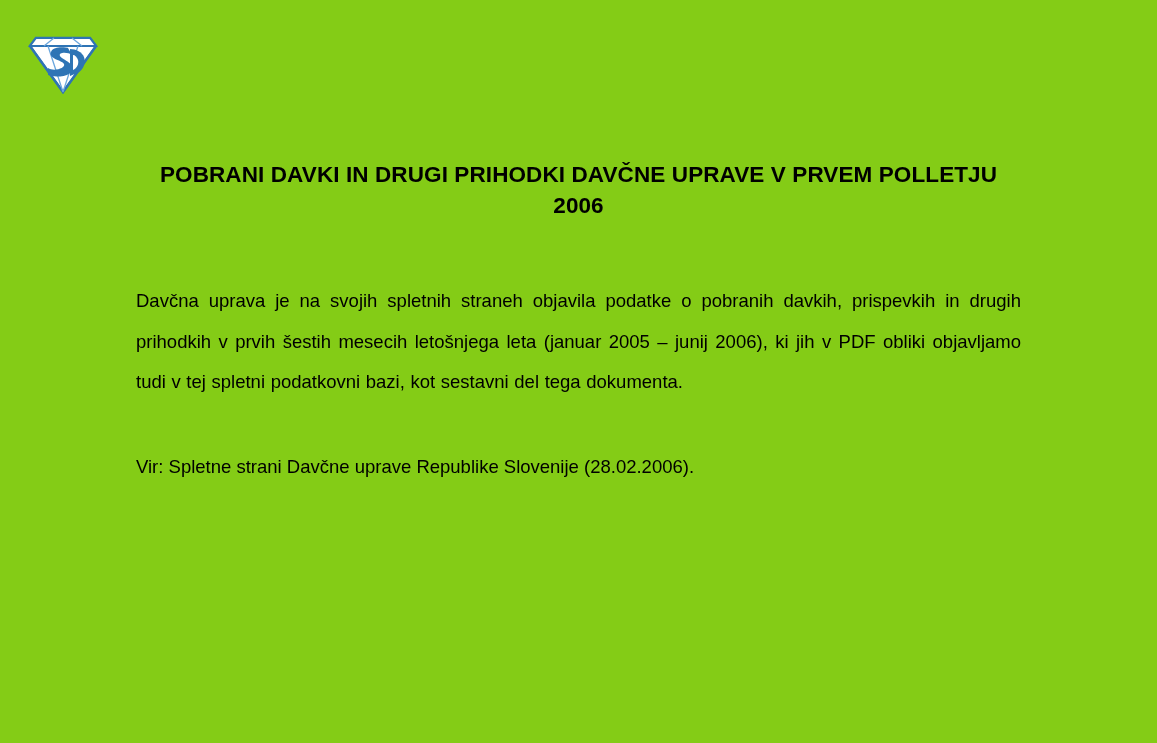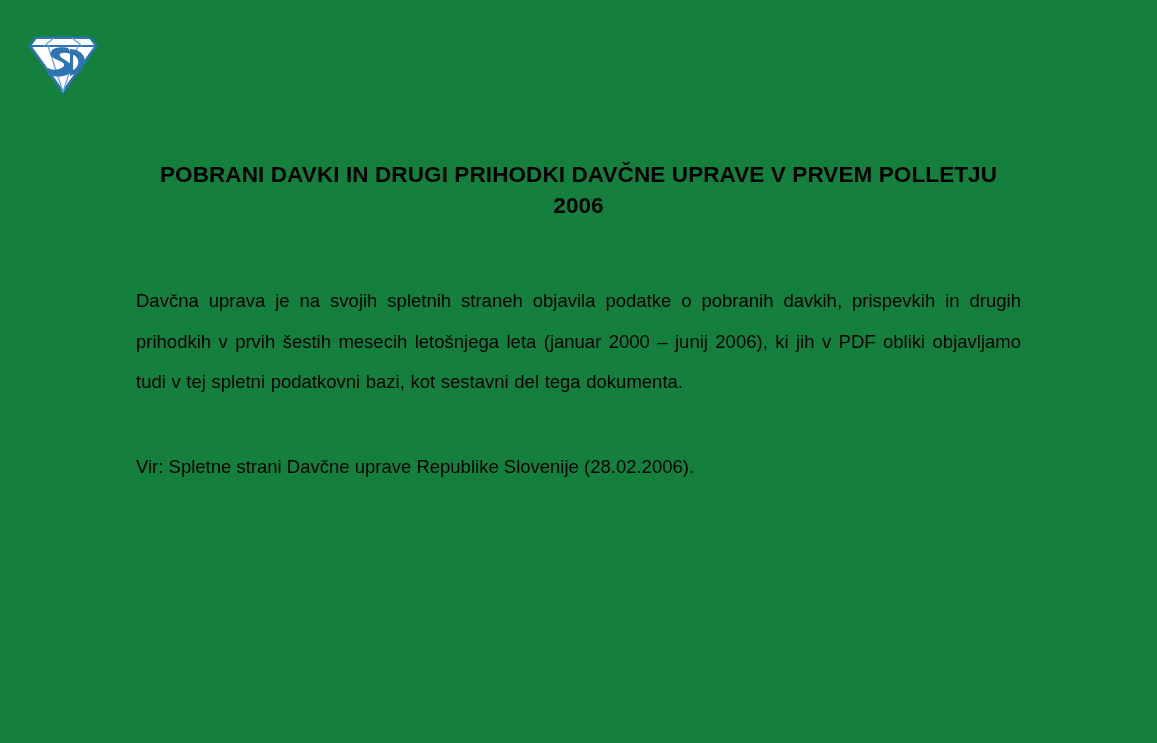--- a/index.html
+++ b/index.html
@@ -12,21 +12,21 @@
     height: 743px;
     font-family: "Liberation Sans", sans-serif;
     color: #000000;
     position: relative;
     overflow: hidden;
   }
   .page {
     position: relative;
     width: 1157px;
     height: 743px;
-    background: #15803d;
+    background: #84cc16;
   }
   .logo {
     position: absolute;
     left: 24px;
     top: 32px;
     width: 78px;
     height: 66px;
   }
   .content {
     position: absolute;
@@ -70,17 +70,17 @@
       <path d="M6 14 L39 60 L72 14" fill="none" stroke="#2e74b5" stroke-width="2"></path>
       <path d="M20 14 L30 6 M48 6 L58 14 M24 14 L39 60 M54 14 L39 60" fill="none" stroke="#6aa6dd" stroke-width="1.3"></path>
       <path d="M44 16 C44 16 30 13 27 20 C24 27 38 28 40 32 C42 36 30 40 24 36 L24 43 C24 43 40 48 47 40 C54 32 38 28 36 24 C34 20 44 20 48 23 Z" fill="#2e74b5"></path>
       <path d="M46 17 L46 44 L53 41 C60 38 62 30 60 25 C58 20 52 17 46 17 Z" fill="#2e74b5"></path>
       <path d="M49 23 L49 38 C53 36 55 32 54 28 C53 25 51 23 49 23 Z" fill="#ffffff"></path>
     </svg>
   </div>
 
   <div class="content">
     <h1 class="doc-title">POBRANI DAVKI IN DRUGI PRIHODKI DAVČNE UPRAVE V PRVEM POLLETJU 2006</h1>
-    <p class="body-text">Davčna uprava je na svojih spletnih straneh objavila podatke o pobranih davkih, prispevkih in drugih prihodkih v prvih šestih mesecih letošnjega leta (januar 2000 – junij 2006), ki jih v PDF obliki objavljamo tudi v tej spletni podatkovni bazi, kot sestavni del tega dokumenta.</p>
+    <p class="body-text">Davčna uprava je na svojih spletnih straneh objavila podatke o pobranih davkih, prispevkih in drugih prihodkih v prvih šestih mesecih letošnjega leta (januar 2005 – junij 2006), ki jih v PDF obliki objavljamo tudi v tej spletni podatkovni bazi, kot sestavni del tega dokumenta.</p>
     <p class="source-text">Vir: Spletne strani Davčne uprave Republike Slovenije (28.02.2006).</p>
   </div>
 
 </div>
 
 </body></html>

